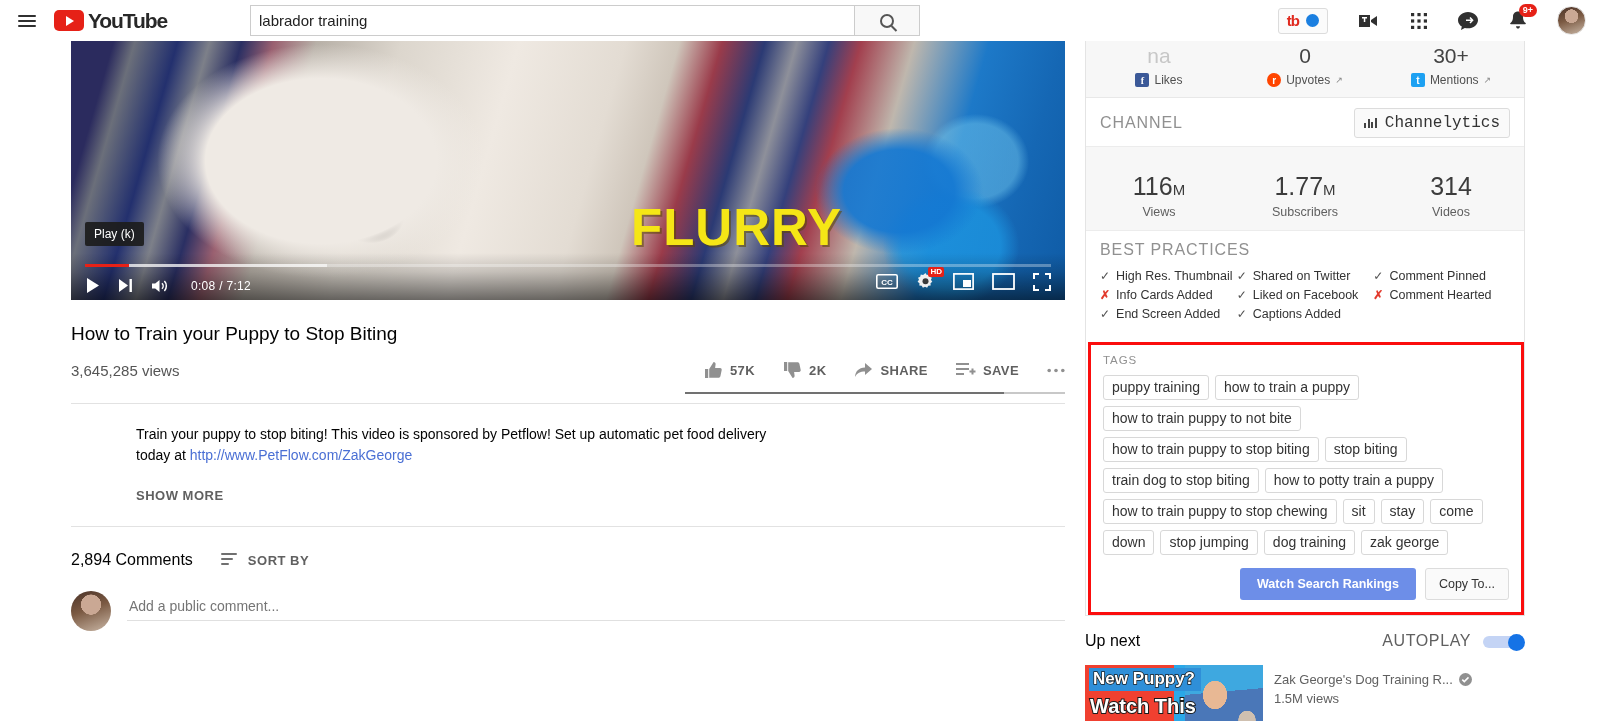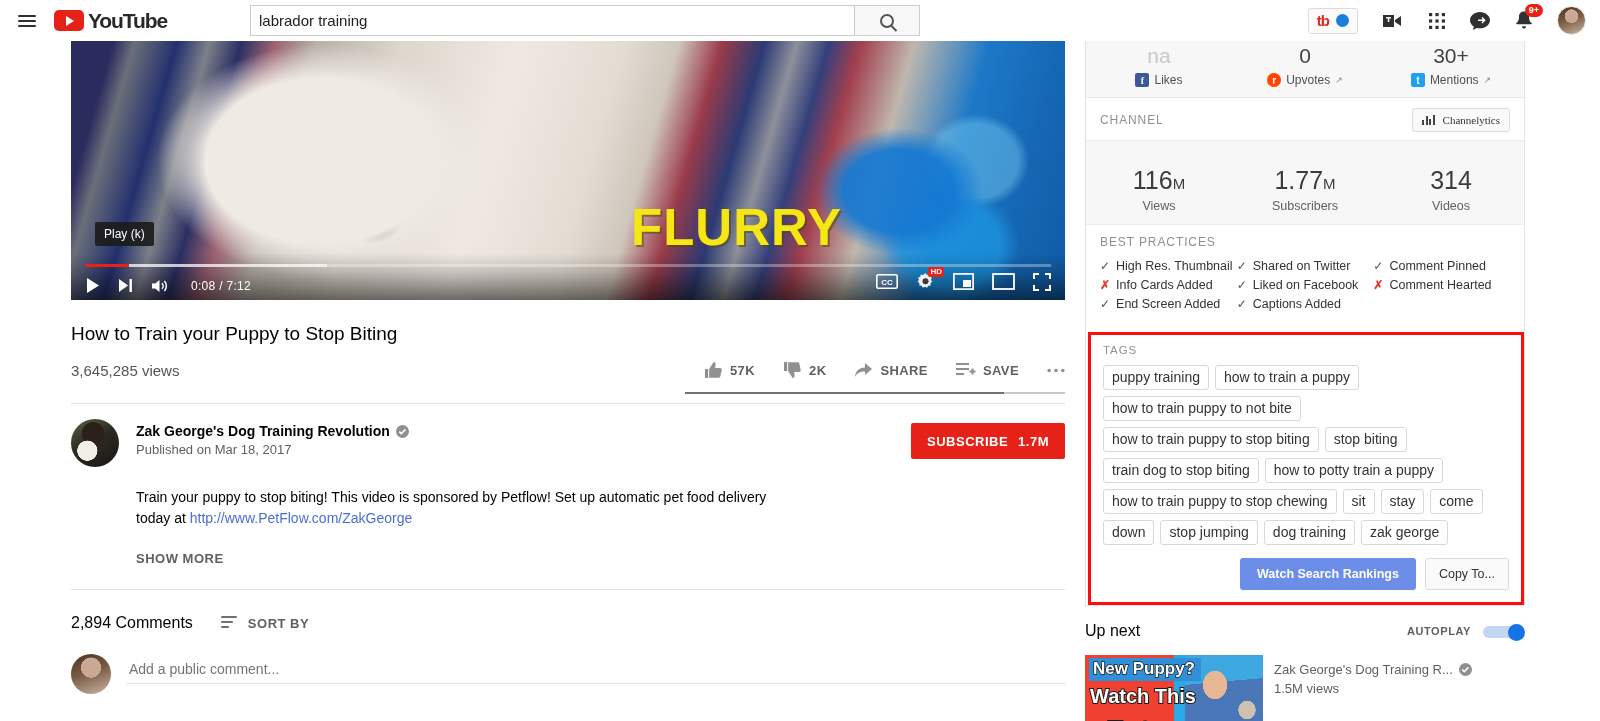--- a/index.html
+++ b/index.html
@@ -40,21 +40,21 @@
     font-family: "Liberation Sans", sans-serif; background: #fff;
   }
   .search-btn {
     width: 66px; height: 31px; border: 1px solid #ccc; background: #f8f8f8;
     display: flex; align-items: center; justify-content: center; cursor: pointer;
   }
   .mag { width: 14px; height: 14px; border: 2px solid #555; border-radius: 50%; position: relative; }
   .mag::after { content: ""; position: absolute; width: 2px; height: 7px; background: #555;
     right: -3px; bottom: -6px; transform: rotate(-45deg); }
 
-  .mh-right { position: absolute; right: 14px; top: 0; height: 41px; display: flex; align-items: center; gap: 23px; }
+  .mh-right { position: absolute; right: 14px; top: 0; height: 41px; display: flex; align-items: center; gap: 29px; }
   .tb-pill {
     border: 1px solid #dcdcdc; border-radius: 3px; background: #fbfbfb;
     height: 26px; padding: 0 8px; display: flex; align-items: center; gap: 7px; cursor: pointer;
   }
   .tb-logo { font-size: 15px; font-weight: bold; color: #e02a1f; letter-spacing: -1px; }
   .tb-dot { width: 13px; height: 13px; border-radius: 50%; background: #1b7fe0; }
   .ic { cursor: pointer; position: relative; display: flex; align-items: center; }
   .ic svg { display: block; }
   .badge {
     position: absolute; top: -6px; right: -9px; background: #e62117; color: #fff;
@@ -90,21 +90,21 @@
         #9a3b4a 61%, #2b3a74 65%, #8e909a 68%, #34407c 71%, #a23f4e 74%,
         #bfb7ad 79%, #1d79c8 86%, #1567b4 93%, #0f5ba5 100%);
   }
   .vid-title-overlay {
     position: absolute; left: 560px; top: 157px;
     font-size: 51px; font-weight: bold; color: #f5e616;
     letter-spacing: 1px; font-family: "Liberation Sans", sans-serif;
     text-shadow: 2px 2px 0 rgba(90,70,0,.55);
   }
   .tooltip {
-    position: absolute; left: 24px; top: 181px; background: rgba(28,28,28,.92);
+    position: absolute; left: 14px; top: 181px; background: rgba(28,28,28,.92);
     color: #fff; font-size: 12px; padding: 5px 9px; border-radius: 2px; white-space: nowrap;
   }
   .ctrl-bar { position: absolute; left: 0; right: 0; bottom: 0; height: 47px;
     background: linear-gradient(to top, rgba(0,0,0,.55) 0%, rgba(0,0,0,.16) 60%, rgba(0,0,0,0) 100%); }
   .prog-track { position: absolute; left: 14px; right: 14px; top: 11px; height: 3px; background: rgba(255,255,255,.32); cursor: pointer; }
   .prog-loaded { position: absolute; left: 0; top: 0; height: 3px; background: rgba(255,255,255,.62); width: 25%; }
   .prog-played { position: absolute; left: 0; top: 0; height: 3px; background: #e62117; width: 4.6%; }
   .ctrl-left { position: absolute; left: 14px; bottom: 6px; display: flex; align-items: center; gap: 17px; }
   .ctrl-right { position: absolute; right: 14px; bottom: 9px; display: flex; align-items: center; gap: 18px; }
   .cbtn { cursor: pointer; display: flex; align-items: center; }
@@ -175,25 +175,25 @@
     justify-content: center; gap: 5px; margin-top: 2px; }
   .sq { width: 14px; height: 14px; border-radius: 2px; display: inline-flex;
     align-items: center; justify-content: center; color: #fff; font-size: 10px; font-weight: bold; flex: 0 0 14px; }
   .sq.fb { background: #3b5998; font-family: "Liberation Serif", serif; }
   .sq.rd { background: #ff4500; border-radius: 50%; }
   .sq.tw { background: #1da1f2; }
   .ext { font-size: 9px; color: #888; }
 
   .sec-head { display: flex; align-items: center; justify-content: space-between;
     padding: 10px 14px 8px 14px; }
-  .sec-title { font-size: 12px; color: #909090; letter-spacing: .9px; }
+  .sec-title { font-size: 16px; color: #909090; letter-spacing: .9px; }
   .mini-btn {
-    border: 1px solid #dcdcdc; background: #fafafa; border-radius: 3px; font-size: 11px;
+    border: 1px solid #dcdcdc; background: #fafafa; border-radius: 3px; font-size: 16px;
     color: #333; padding: 5px 9px; cursor: pointer; display: flex; align-items: center; gap: 8px;
-    font-family: Liberation Serif, serif;
+    font-family: Liberation Mono, monospace;
   }
   .bars { display: flex; align-items: flex-end; gap: 1.5px; height: 10px; }
   .bars i { width: 2px; background: #444; display: block; }
 
   .chan-stats { display: flex; background: #f7f7f7; border-top: 1px solid #ececec;
     border-bottom: 1px solid #ececec; padding: 25px 0 11px 0; }
   .cs-cell { flex: 1; text-align: center; }
   .cs-num { font-size: 25px; color: #3c3c3c; line-height: 29px; }
   .cs-num small { font-size: 15px; }
   .cs-lbl { font-size: 12.5px; color: #606060; margin-top: 1px; }
@@ -218,21 +218,21 @@
     font-weight: bold; padding: 8px 17px; cursor: pointer; font-family: "Liberation Sans", sans-serif;
   }
   .btn-ghost {
     background: #fafafa; color: #333; border: 1px solid #dcdcdc; border-radius: 3px;
     font-size: 12.5px; padding: 8px 13px; cursor: pointer; font-family: "Liberation Sans", sans-serif;
   }
 
   .upnext-head { display: flex; align-items: center; justify-content: space-between; margin-top: 16px; }
   .upnext-title { font-size: 16px; color: #030303; }
   .autoplay-wrap { display: flex; align-items: center; gap: 12px; }
-  .autoplay-lbl { font-size: 11px; color: #606060; font-weight: bold; letter-spacing: .6px; }
+  .autoplay-lbl { font-size: 16px; color: #606060; font-weight: normal; letter-spacing: .6px; }
   .toggle { width: 42px; height: 15px; position: relative; cursor: pointer; }
   .toggle-track { position: absolute; left: 0; top: 2px; width: 34px; height: 12px;
     border-radius: 7px; background: #c4d4f5; }
   .toggle-knob { position: absolute; right: 0; top: 0; width: 17px; height: 17px;
     border-radius: 50%; background: #1573e6; }
 
   .upnext-item { display: flex; gap: 11px; margin-top: 15px; cursor: pointer; }
   .thumb { width: 178px; height: 100px; flex: 0 0 178px; position: relative; overflow: hidden;
     background: linear-gradient(90deg, #f04030 0 50%, #2aa8e8 50% 100%); }
   .th-blue { position: absolute; left: 4px; top: 3px; width: 112px; height: 23px; background: #2f8fd8; }
@@ -438,38 +438,20 @@
           </svg>
       </div>
     </div>
   </div>
 
   <div class="rating-bar">
       <i></i>
     </div>
   <div class="hr"></div>
 
-  <div class="channel-row">
-    <div class="ch-av"></div>
-    <div class="ch-txt">
-      <div class="ch-name">
-        <span>Zak George's Dog Training Revolution</span>
-        <span class="verified">
-          <svg width="9" height="9" viewBox="0 0 9 9">
-              <path d="M1.3 4.6l2 2 4.2-4.2" stroke="#fff" stroke-width="1.5" fill="none"></path>
-            </svg>
-        </span>
-      </div>
-      <div class="pub">Published on Mar 18, 2017</div>
-    </div>
-    <button class="subscribe">
-      <span>SUBSCRIBE</span>
-      <span class="sub-count">1.7M</span>
-    </button>
-  </div>
 
   <div class="desc">
     <span>Train your puppy to stop biting! This video is sponsored by Petflow! Set up automatic pet food delivery</span><br>
     <span>today at </span><a href="#">http://www.PetFlow.com/ZakGeorge</a>
   </div>
 
   <div class="show-more">SHOW MORE</div>
   <div class="hr2"></div>
 
   <div class="comments-head">

